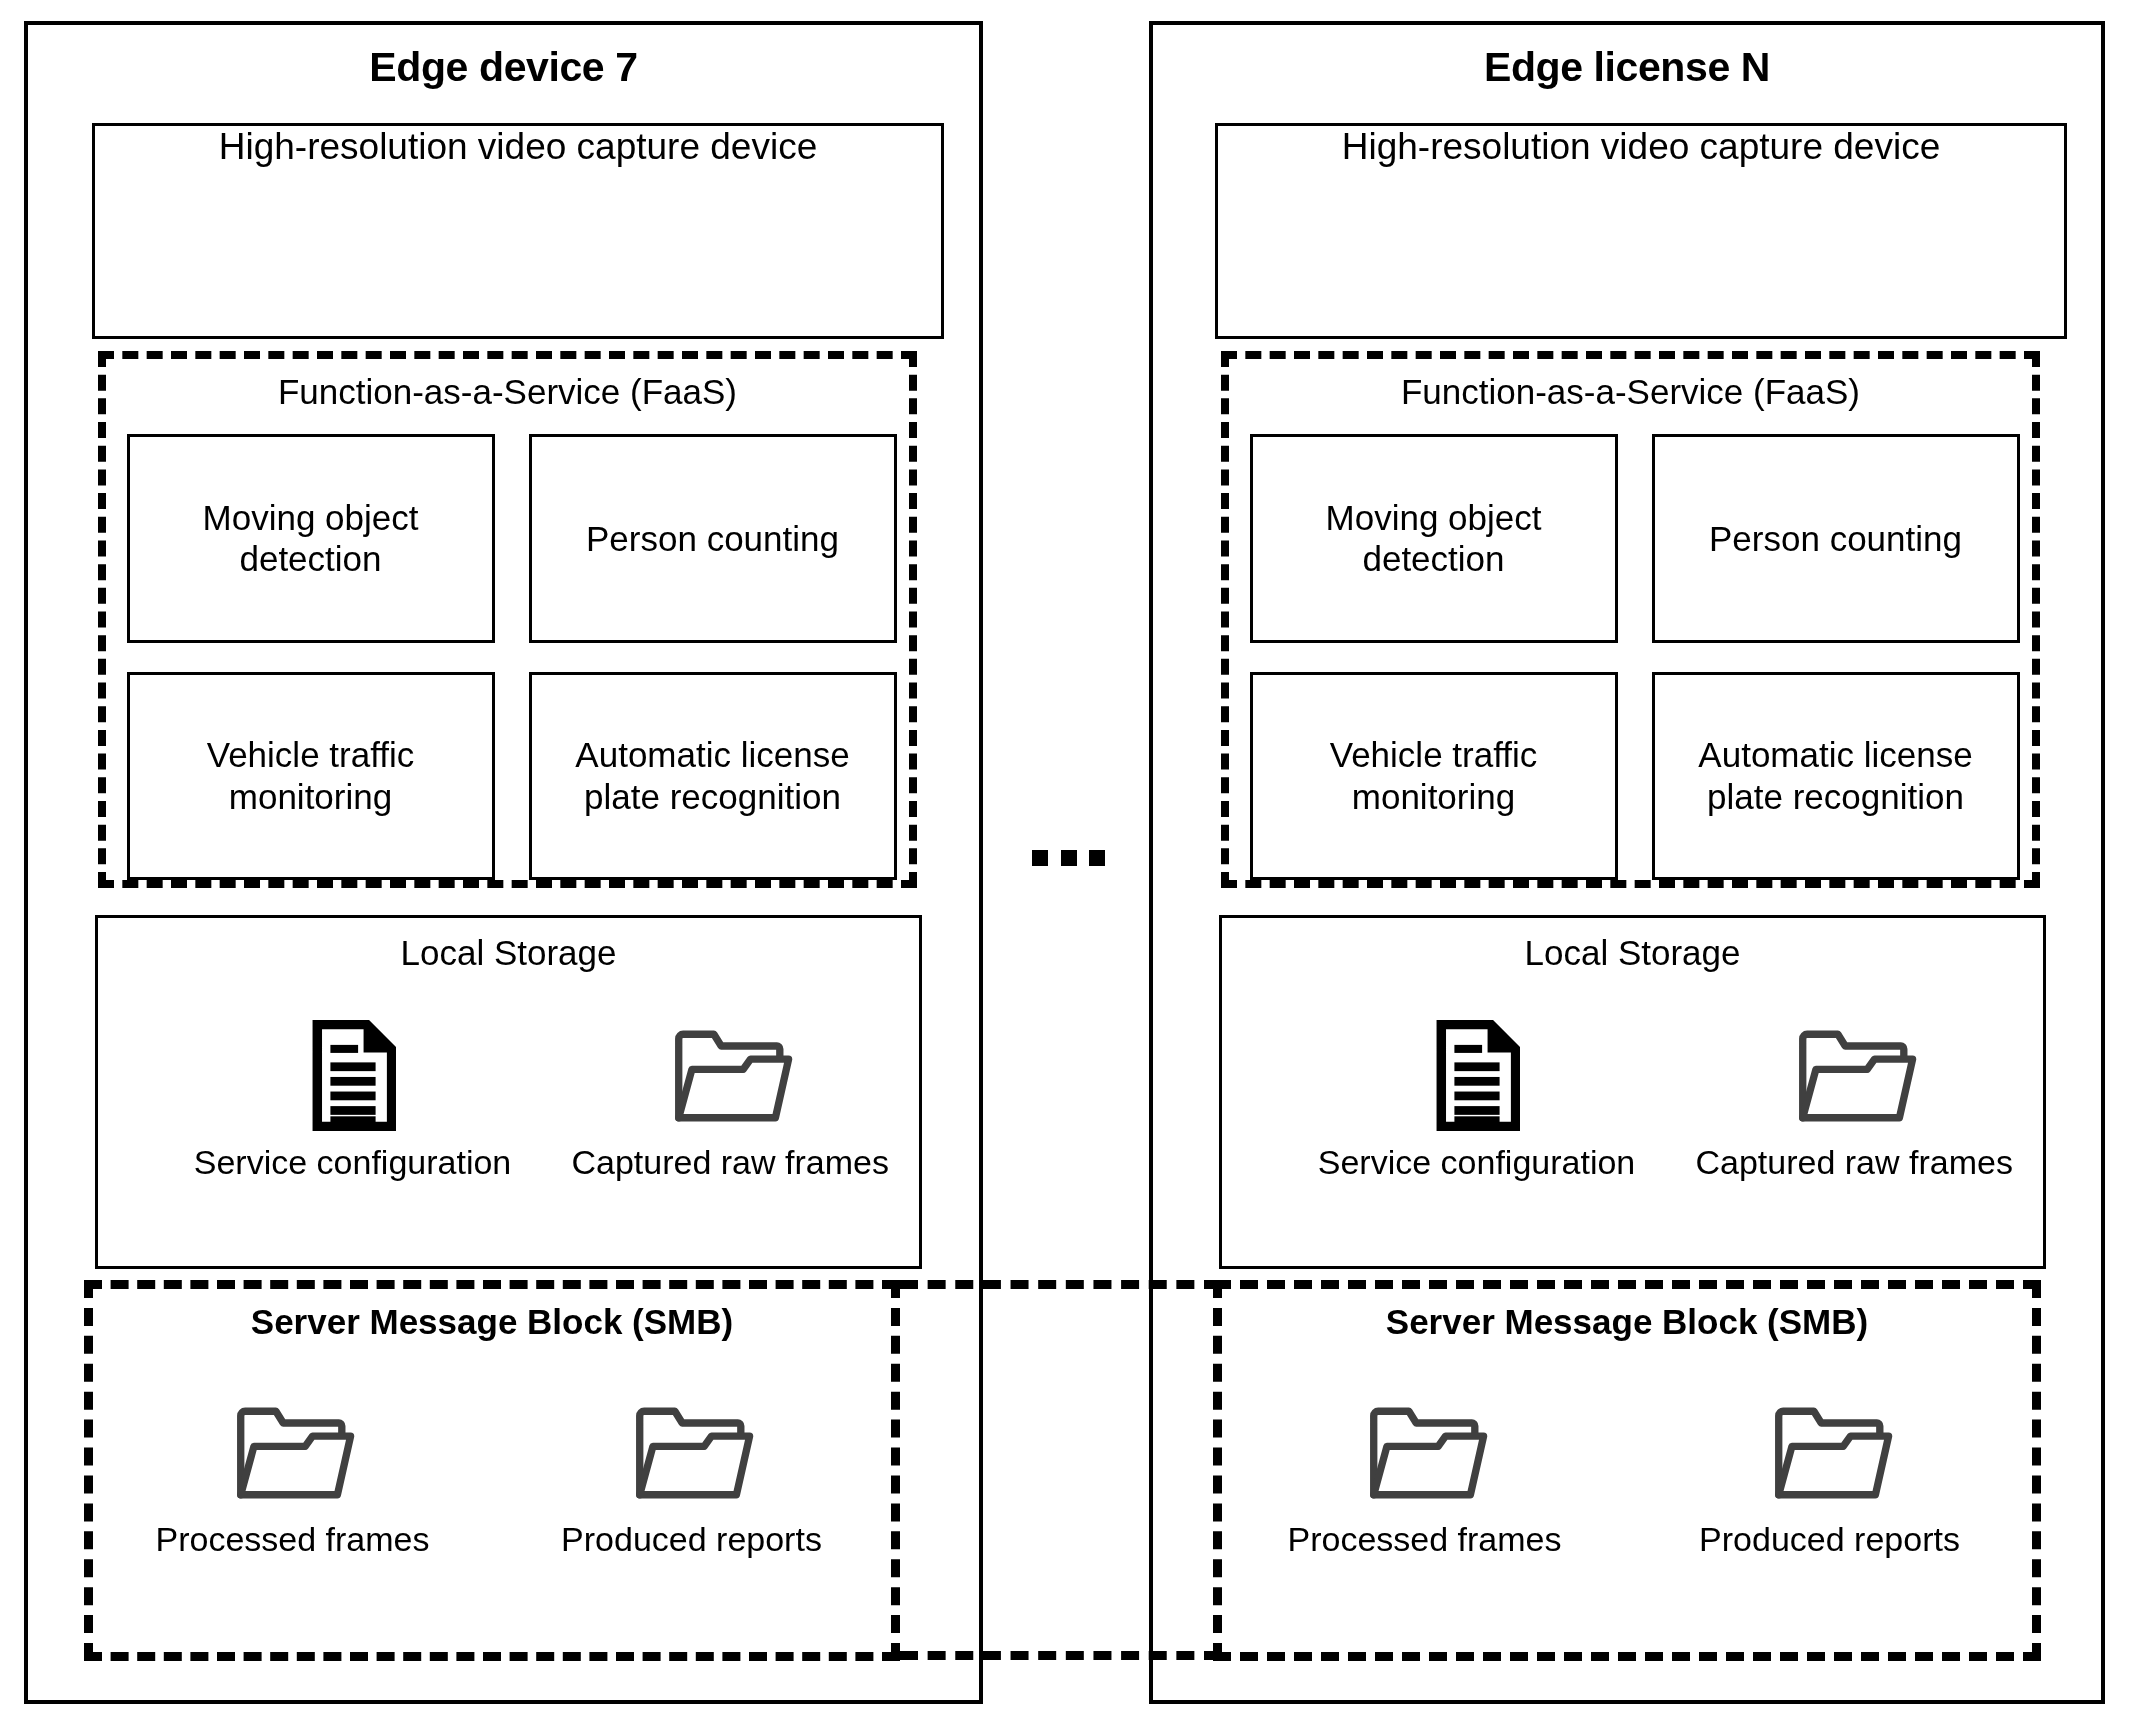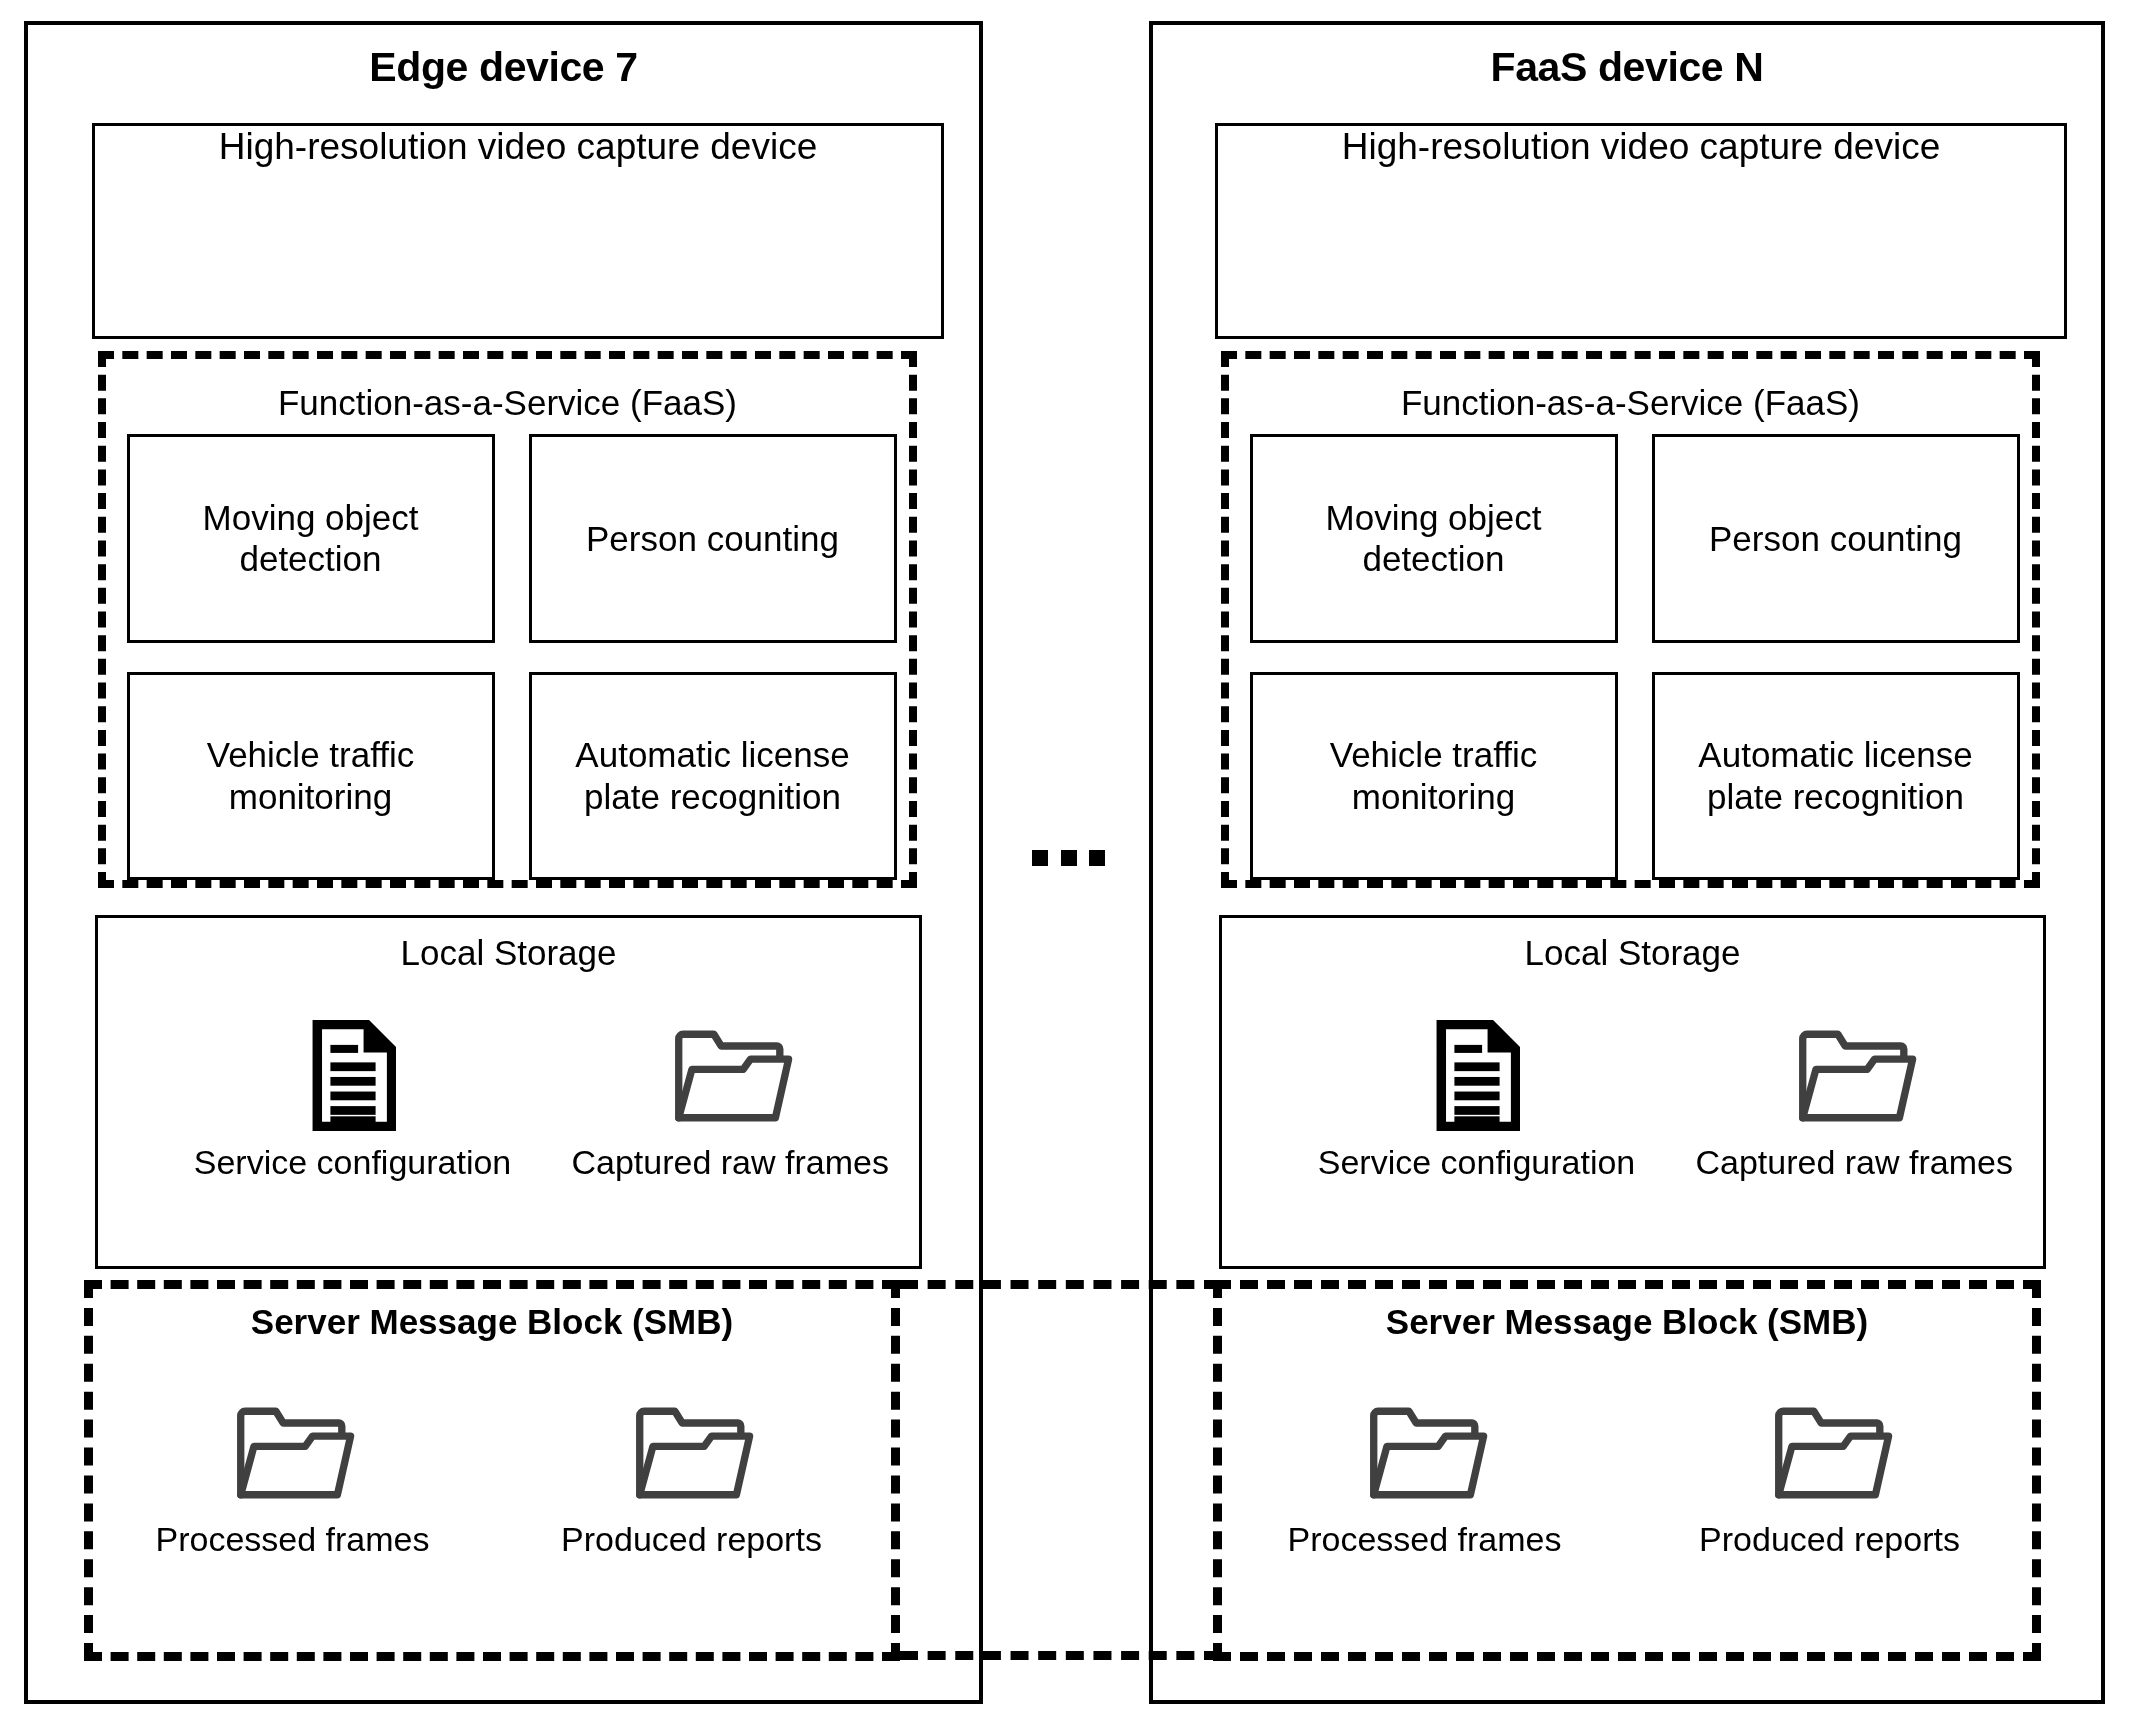--- a/index.html
+++ b/index.html
@@ -79,21 +79,21 @@
     background: transparent;
     left: 70px;
     top: 326px;
     width: 819px;
     height: 537px;
   }
   .faas-box-n { left: 68px; }
 
   .faas-title {
     position: absolute;
-    top: 24px;
+    top: 13px;
     left: 0;
     width: 100%;
     text-align: center;
     font-size: 35px;
     white-space: nowrap;
   }
 
   .faas-grid {
     position: absolute;
     left: 20.5px;
@@ -290,21 +290,21 @@
           </div>
           <div class="icon-caption">Captured raw frames</div>
         </div>
 
       </div>
     </div>
   </div>
 
   <div class="device-frame" id="device-n-frame">
 
-    <div class="device-title">FaaS device N</div>
+    <div class="device-title">Edge license N</div>
 
     <div class="solid-box capture-box capture-box-n">
       <div class="capture-label">High-resolution video capture device</div>
     </div>
 
     <div class="faas-box faas-box-n">
       <div class="faas-title">Function-as-a-Service (FaaS)</div>
       <div class="faas-grid">
         <div class="service-box">
           <span class="service-label">Moving object detection</span>

